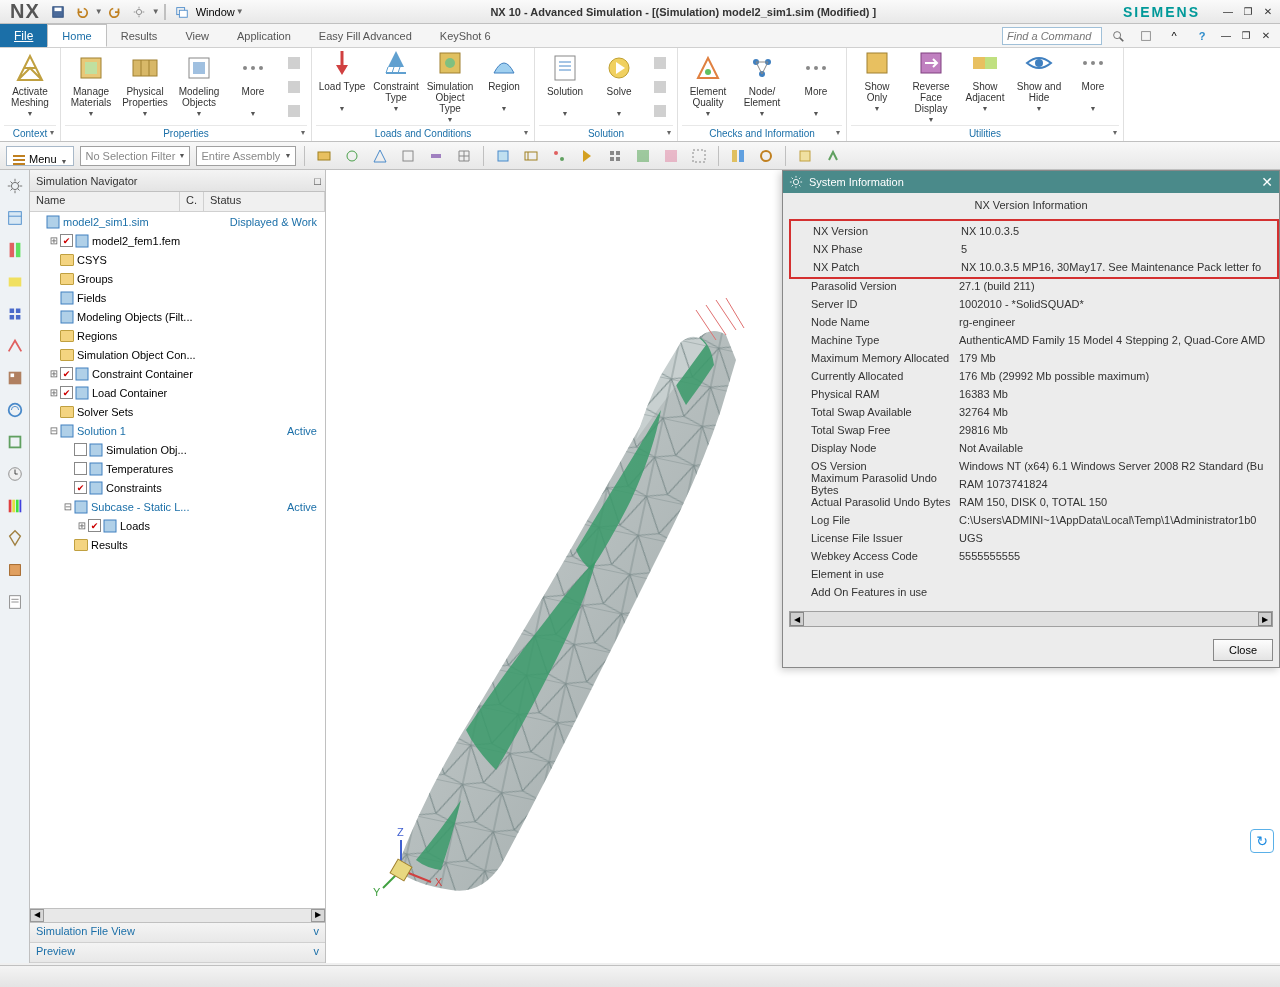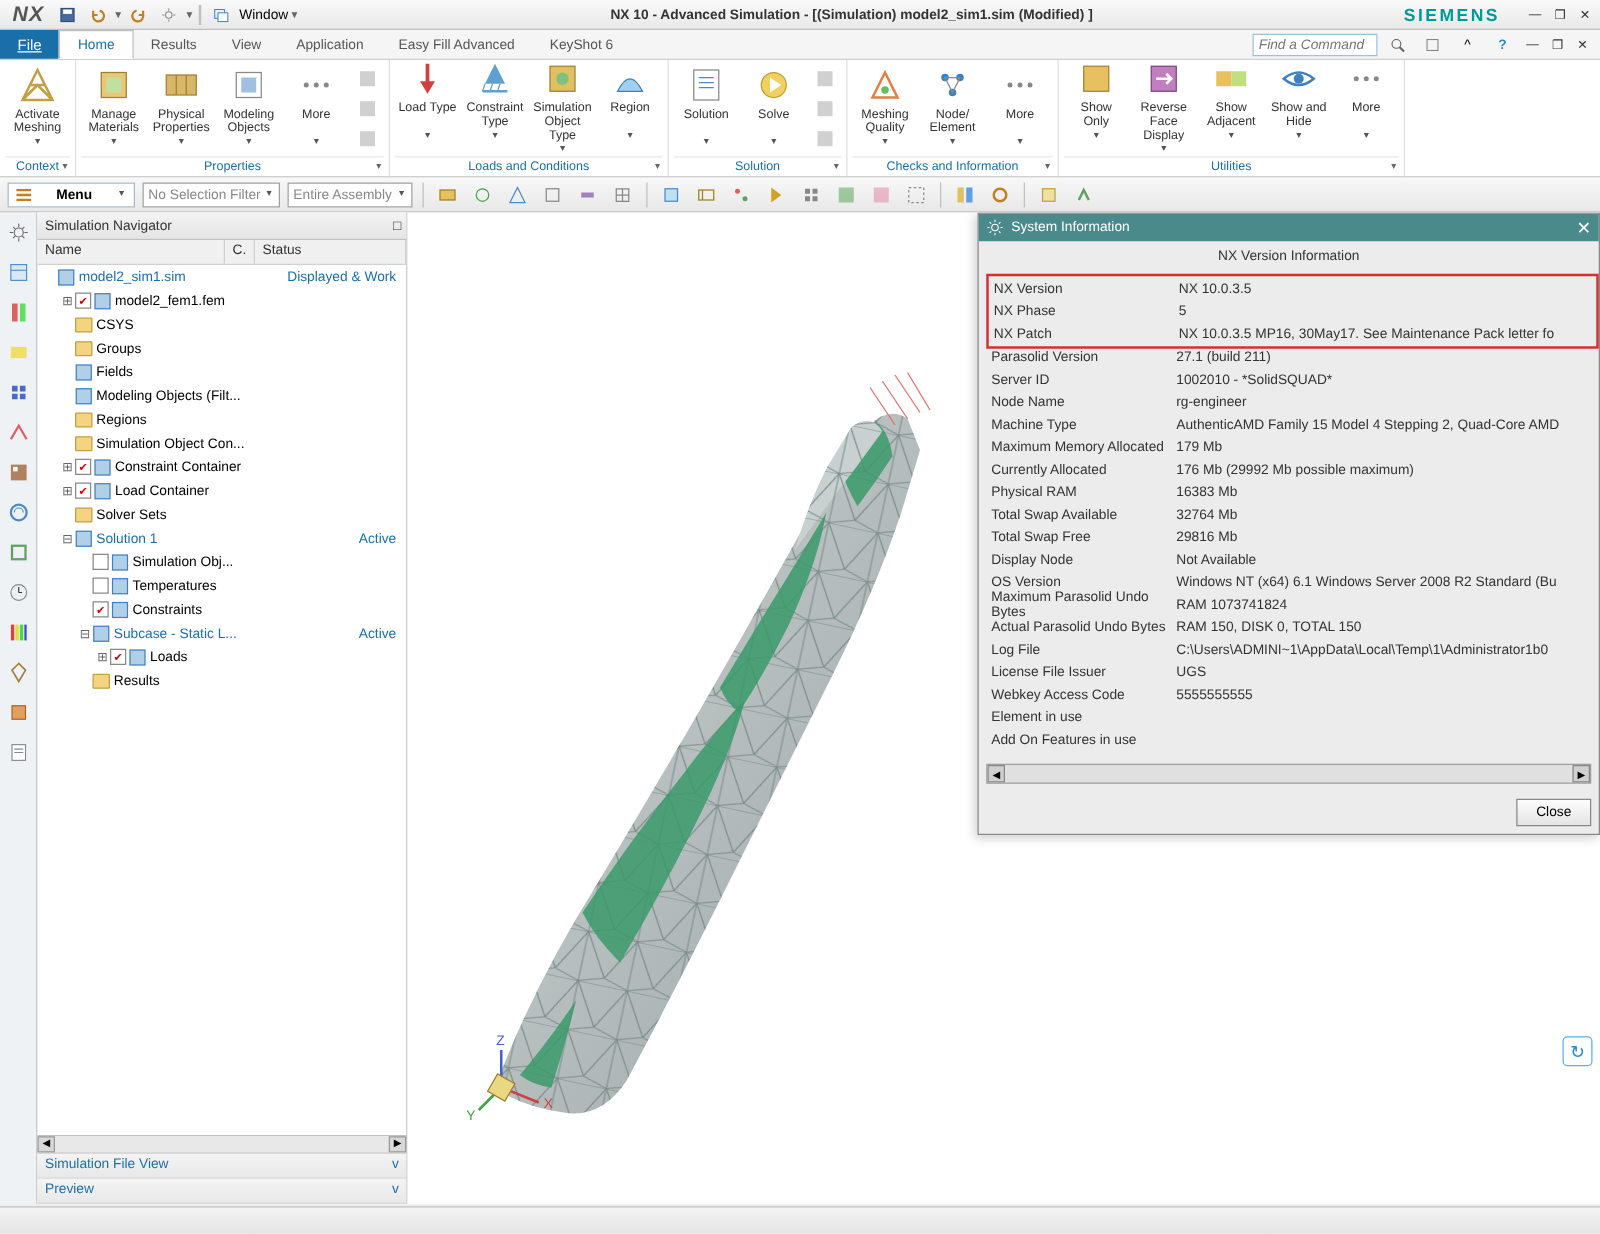--- a/index.html
+++ b/index.html
@@ -1,20 +1,20 @@
 <!DOCTYPE html>
 <html><head>
 <meta charset="utf-8">
 <style>
 * { margin: 0; padding: 0; box-sizing: border-box; font-family: "Segoe UI", Tahoma, sans-serif; font-size: 11px; }
 body { background: #f0f0f0; width: 1280px; height: 987px; overflow: hidden; position: relative; }
 
 
 .titlebar { height: 24px; background: linear-gradient(to bottom, #fafafa, #e8e8e8); border-bottom: 1px solid #c0c0c0; display: flex; align-items: center; padding: 0 4px; }
-.nx-logo { font-weight: bold; font-size: 17px; color: #555; padding: 0 6px; letter-spacing: 1px; font-style: italic; }
+.nx-logo { font-weight: bold; font-size: 20px; color: #555; padding: 0 6px; letter-spacing: 1px; }
 .qa-icon { width: 20px; height: 20px; margin: 0 2px; display: inline-flex; align-items: center; justify-content: center; cursor: pointer; }
 .qa-icon svg { width: 14px; height: 14px; }
 .dd-arrow { font-size: 8px; color: #666; margin-left: 1px; }
 .title-text { flex: 1; text-align: center; color: #333; font-weight: bold; }
 .siemens { color: #009999; font-weight: bold; font-size: 14px; letter-spacing: 2px; margin-right: 20px; }
 .win-controls { display: flex; gap: 4px; }
 .win-btn { width: 16px; height: 14px; cursor: pointer; display: flex; align-items: center; justify-content: center; font-size: 10px; color: #333; }
 
 
 .ribbon-tabs { height: 24px; background: #f5f5f5; border-bottom: 1px solid #d0d0d0; display: flex; align-items: stretch; }
@@ -30,21 +30,21 @@
 .group-content { flex: 1; display: flex; align-items: flex-start; gap: 2px; }
 .group-label { text-align: center; color: #1b6fa8; font-size: 10px; padding: 2px 0; border-top: 1px solid #e8e8e8; position: relative; }
 .group-label .launcher { position: absolute; right: 2px; top: 2px; font-size: 8px; color: #666; cursor: pointer; }
 .big-btn { width: 52px; display: flex; flex-direction: column; align-items: center; text-align: center; cursor: pointer; padding: 2px; gap: 2px; }
 .big-btn .ico { width: 32px; height: 32px; display: flex; align-items: center; justify-content: center; }
 .big-btn .lbl { font-size: 10px; color: #333; line-height: 11px; min-height: 22px; }
 .dd-sm { font-size: 7px; color: #555; }
 
 
 .toolbar2 { height: 28px; background: linear-gradient(to bottom,#f8f8f8,#e8e8e8); border-bottom: 1px solid #c0c0c0; display: flex; align-items: center; padding: 0 6px; gap: 6px; }
-.menu-btn { height: 20px; border: 1px solid #a8b8c8; background: #fff; padding: 0 6px; display: flex; align-items: center; cursor: pointer; gap: 20px; font-size: 11px; font-weight: bold; }
+.menu-btn { height: 20px; border: 1px solid #a8b8c8; background: #fff; padding: 0 6px; display: flex; align-items: flex-end; cursor: pointer; gap: 4px; font-size: 11px; }
 .sel { height: 20px; border: 1px solid #a0a0a0; background: #fff; padding: 0 4px; color: #888; display: flex; align-items: center; justify-content: space-between; cursor: pointer; }
 .tb-icon { width: 22px; height: 22px; display: inline-flex; align-items: center; justify-content: center; cursor: pointer; }
 .tb-icon svg { width: 16px; height: 16px; }
 .sep { width: 1px; height: 20px; background: #c0c0c0; margin: 0 2px; }
 
 
 .main { display: flex; height: 793px; }
 .left-rail { width: 30px; background: #eef2f5; border-right: 1px solid #c0c0c0; display: flex; flex-direction: column; align-items: center; padding: 4px 0; gap: 8px; }
 .rail-btn { width: 24px; height: 24px; cursor: pointer; display: flex; align-items: center; justify-content: center; }
 .rail-btn svg { width: 18px; height: 18px; }
@@ -69,21 +69,21 @@
 .mesh-svg { position: absolute; left: 0; top: 0; }
 
 
 .sysinfo { position: absolute; top: 0; right: 0; width: 498px; background: #ececec; border: 1px solid #888; box-shadow: -2px 2px 8px rgba(0,0,0,.2); }
 .sysinfo-title { height: 22px; background: #4a8a8a; color: #fff; display: flex; align-items: center; padding: 0 6px; gap: 6px; }
 .sysinfo-title .gear { width: 14px; height: 14px; }
 .sysinfo-title .close-x { margin-left: auto; cursor: pointer; font-size: 14px; }
 .sysinfo-heading { text-align: center; padding: 6px; font-size: 11px; color: #333; }
 .sysinfo-table { padding: 4px 0 4px 6px; }
 .sysinfo-row { display: flex; height: 18px; align-items: center; }
-.sysinfo-row .k { width: 152px; color: #333; padding-left: 4px; }
+.sysinfo-row .k { width: 170px; color: #333; padding-left: 22px; }
 .sysinfo-row .v { flex: 1; color: #333; white-space: nowrap; overflow: hidden; }
 .highlight-box { border: 2px solid #d43030; margin: -2px 0; padding: 1px 0; }
 .sysinfo-scroll { height: 16px; margin: 6px; background: #e0e0e0; border: 1px solid #a0a0a0; position: relative; display: flex; align-items: center; }
 .sysinfo-scroll .arr { width: 14px; height: 14px; background: #d0d0d0; border: 1px solid #888; display: flex; align-items: center; justify-content: center; font-size: 8px; cursor: pointer; }
 .sysinfo-close-btn { margin: 6px; margin-left: auto; width: 60px; height: 22px; background: linear-gradient(to bottom,#fdfdfd,#e4e4e4); border: 1px solid #888; display: flex; align-items: center; justify-content: center; cursor: pointer; float: right; }
 
 .statusbar { position: absolute; bottom: 0; left: 0; right: 0; height: 22px; background: linear-gradient(to bottom,#f4f4f4,#e4e4e4); border-top: 1px solid #c0c0c0; }
 
 
 .tv-badge { position: absolute; right: 6px; bottom: 110px; width: 24px; height: 24px; background: #fff; border: 1px solid #5ab0e8; border-radius: 4px; display: flex; align-items: center; justify-content: center; color: #1b8ae0; font-size: 14px; }
@@ -338,21 +338,21 @@
     </div>
     <div class="ribbon-group">
       <div class="group-content">
         <div class="big-btn">
           <div class="ico">
             <svg viewBox="0 0 32 32">
               <path d="M6 26 L16 6 L26 26 Z" fill="none" stroke="#e08040" stroke-width="2"></path>
               <circle cx="16" cy="20" r="3" fill="#60c060"></circle>
             </svg>
           </div>
-          <div class="lbl">Meshing Quality</div>
+          <div class="lbl">Element Quality</div>
           <span class="dd-sm">▼</span>
         </div>
         <div class="big-btn">
           <div class="ico">
             <svg viewBox="0 0 32 32">
               <circle cx="10" cy="10" r="3" fill="#4080c0"></circle>
               <circle cx="22" cy="10" r="3" fill="#4080c0"></circle>
               <circle cx="16" cy="22" r="3" fill="#4080c0"></circle>
               <path d="M10 10 L22 10 L16 22 Z" fill="none" stroke="#888"></path>
             </svg>

